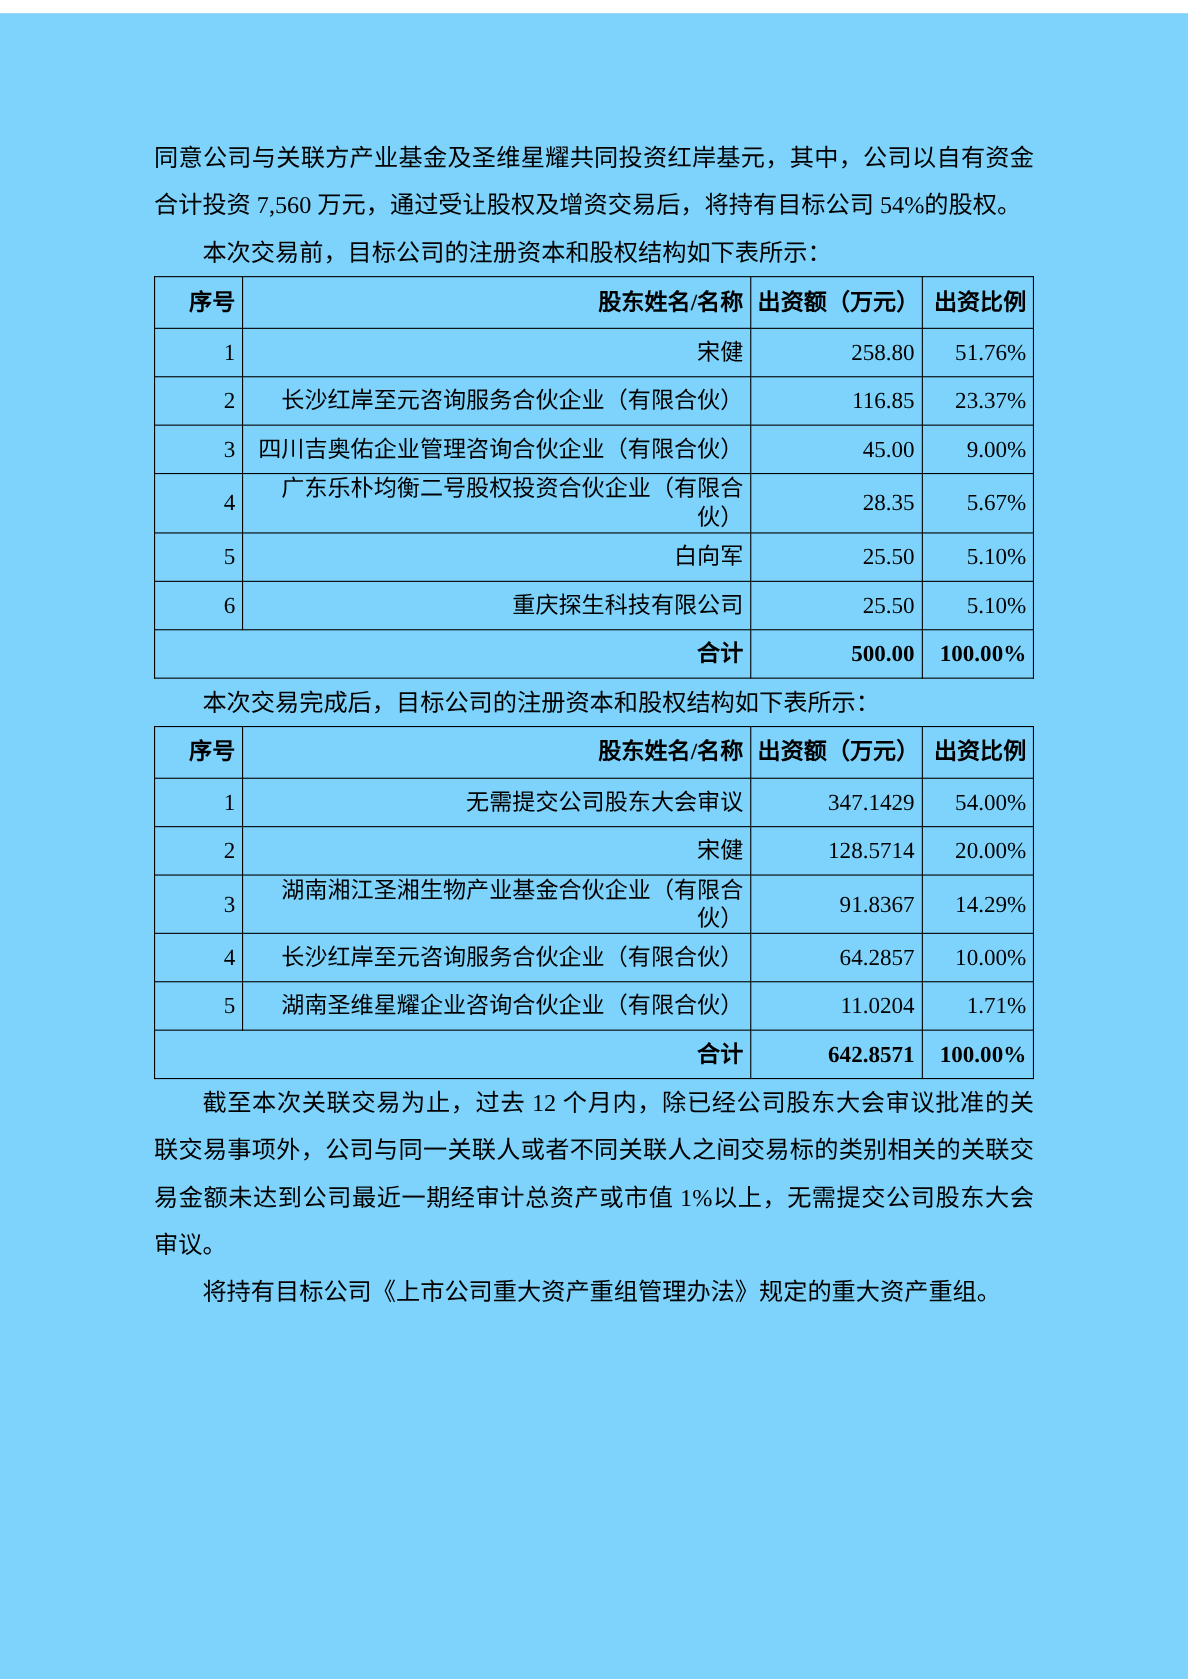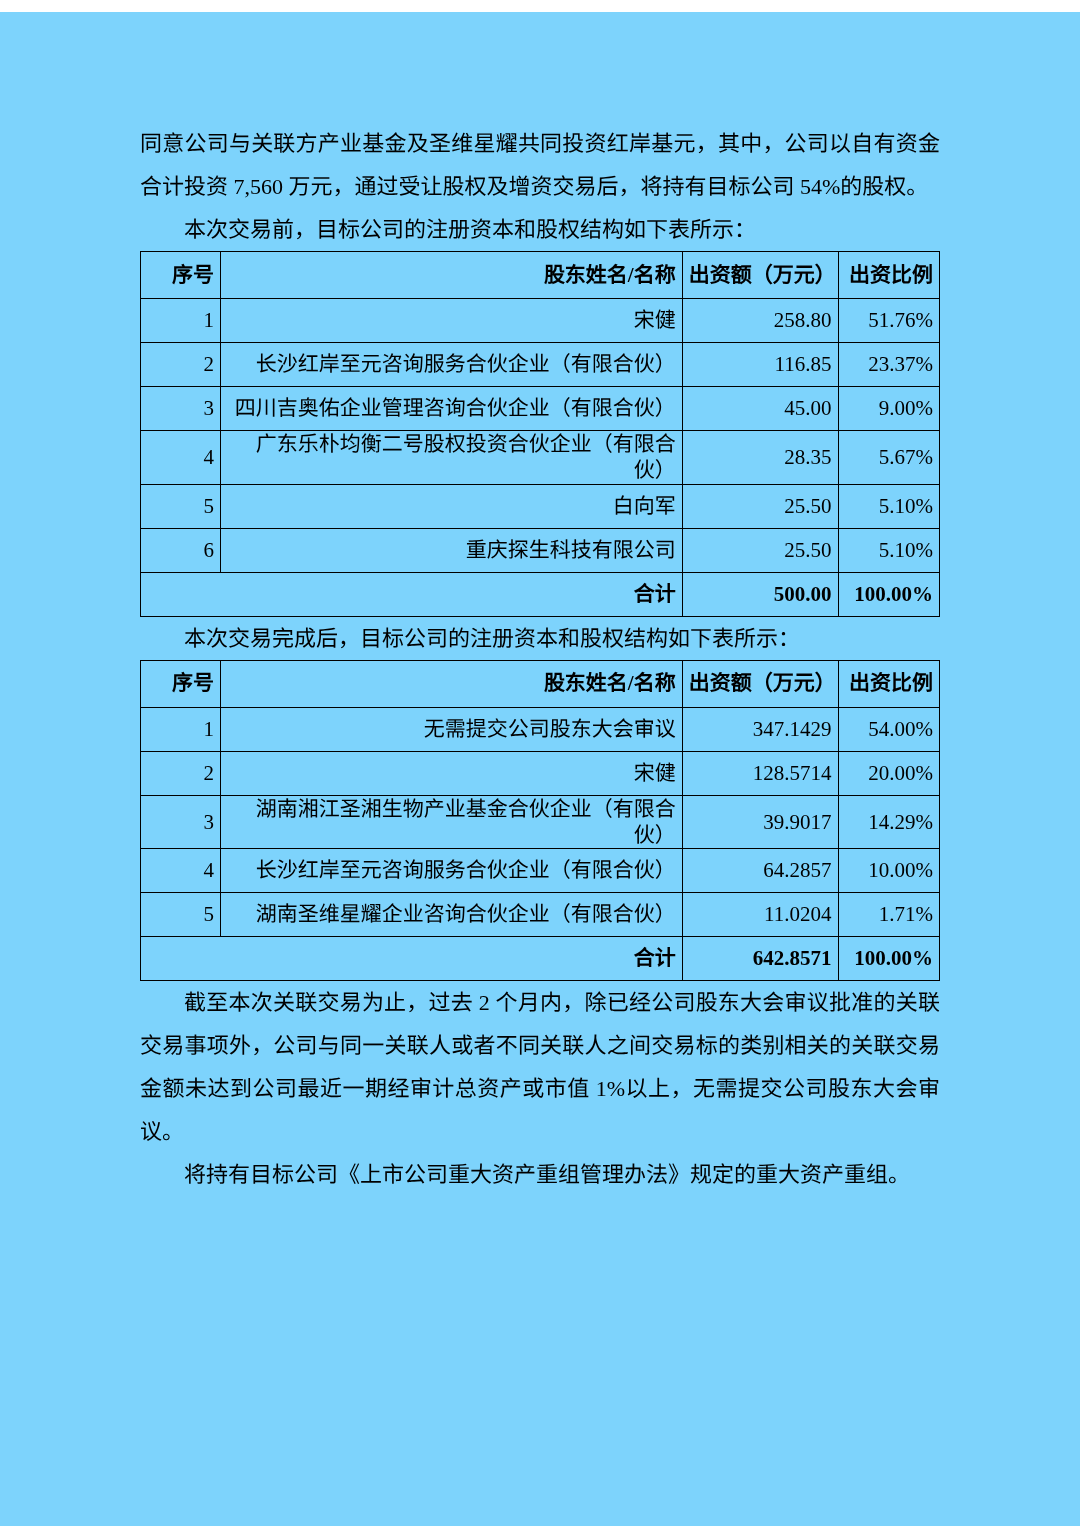--- a/index.html
+++ b/index.html
@@ -154,21 +154,21 @@
       </tr>
       <tr>
         <td>2</td>
         <td>宋健</td>
         <td>128.5714</td>
         <td>20.00%</td>
       </tr>
       <tr>
         <td>3</td>
         <td>湖南湘江圣湘生物产业基金合伙企业（有限合伙）</td>
-        <td>39.9017</td>
+        <td>91.8367</td>
         <td>14.29%</td>
       </tr>
       <tr>
         <td>4</td>
         <td>长沙红岸至元咨询服务合伙企业（有限合伙）</td>
         <td>64.2857</td>
         <td>10.00%</td>
       </tr>
       <tr>
         <td>5</td>
@@ -178,18 +178,18 @@
       </tr>
       <tr class="total-row">
         <td colspan="2">合计</td>
         <td>642.8571</td>
         <td>100.00%</td>
       </tr>
     </tbody>
   </table>
 
 
-  <p class="doc-para indent">截至本次关联交易为止，过去 2 个月内，除已经公司股东大会审议批准的关联交易事项外，公司与同一关联人或者不同关联人之间交易标的类别相关的关联交易金额未达到公司最近一期经审计总资产或市值 1%以上，无需提交公司股东大会审议。</p>
+  <p class="doc-para indent">截至本次关联交易为止，过去 12 个月内，除已经公司股东大会审议批准的关联交易事项外，公司与同一关联人或者不同关联人之间交易标的类别相关的关联交易金额未达到公司最近一期经审计总资产或市值 1%以上，无需提交公司股东大会审议。</p>
 
   <p class="doc-para indent">将持有目标公司《上市公司重大资产重组管理办法》规定的重大资产重组。</p>
 
 
 </div>
 
 </body></html>

